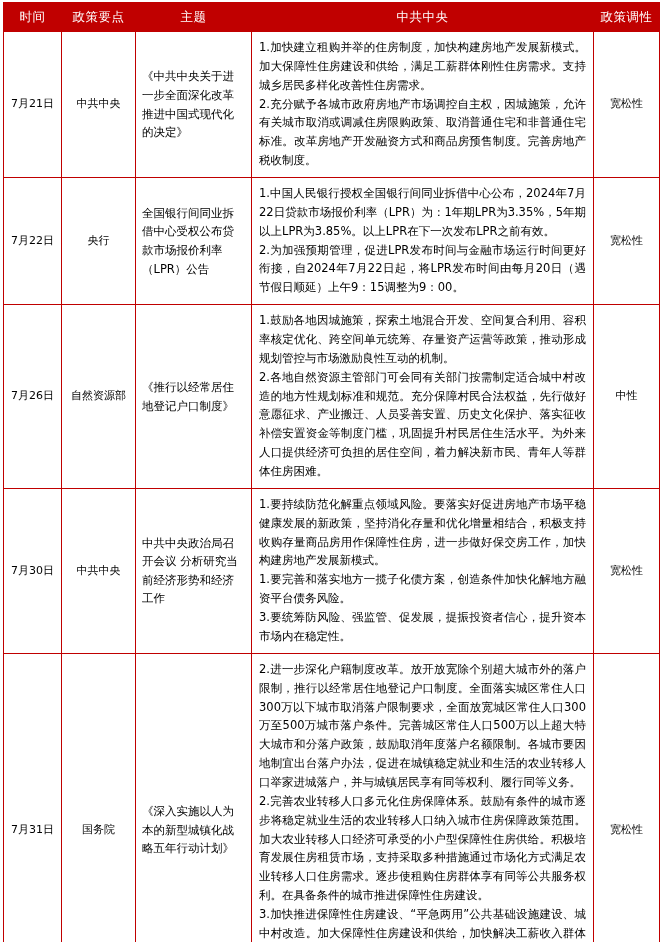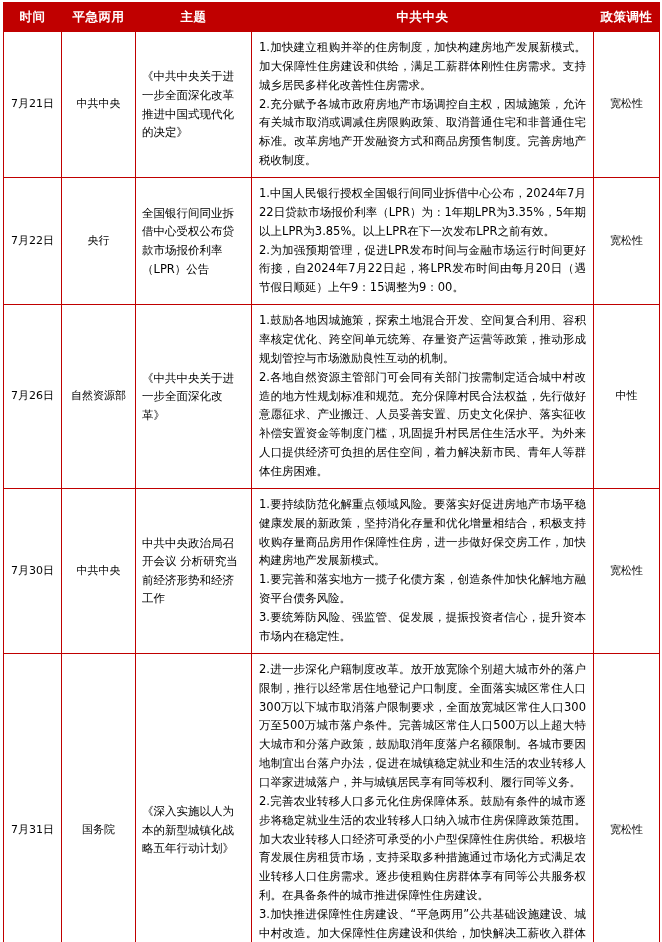--- a/index.html
+++ b/index.html
@@ -24,21 +24,21 @@
     table-layout: fixed;
   }
   table.policy-table th, table.policy-table td {
     border: 1px solid #c00000;
     vertical-align: middle;
   }
   thead th {
     background: #c00000;
     color: #ffffff;
     font-size: 12.5px;
-    font-weight: bold;
+    font-weight: normal;
     height: 26px;
     text-align: center;
     letter-spacing: 0.5px;
   }
   col.c-date { width: 58px; }
   col.c-org { width: 74px; }
   col.c-topic { width: 116px; }
   col.c-points { width: 342px; }
   col.c-tone { width: 66px; }
 
@@ -73,21 +73,21 @@
     <colgroup>
       <col class="c-date">
       <col class="c-org">
       <col class="c-topic">
       <col class="c-points">
       <col class="c-tone">
     </colgroup>
     <thead>
       <tr>
         <th>时间</th>
-        <th>平急两用</th>
+        <th>政策要点</th>
         <th>主题</th>
         <th>中共中央</th>
         <th>政策调性</th>
       </tr>
     </thead>
     <tbody>
       <tr>
         <td class="date-cell">7月21日</td>
         <td class="org-cell">中共中央</td>
         <td class="topic-cell">《中共中央关于进一步全面深化改革 推进中国式现代化的决定》</td>
@@ -103,21 +103,21 @@
         <td class="topic-cell">全国银行间同业拆借中心受权公布贷款市场报价利率（LPR）公告</td>
         <td class="points-cell">
           <p>1.中国人民银行授权全国银行间同业拆借中心公布，2024年7月22日贷款市场报价利率（LPR）为：1年期LPR为3.35%，5年期以上LPR为3.85%。以上LPR在下一次发布LPR之前有效。</p>
           <p>2.为加强预期管理，促进LPR发布时间与金融市场运行时间更好衔接，自2024年7月22日起，将LPR发布时间由每月20日（遇节假日顺延）上午9：15调整为9：00。</p>
         </td>
         <td class="tone-cell">宽松性</td>
       </tr>
       <tr>
         <td class="date-cell">7月26日</td>
         <td class="org-cell">自然资源部</td>
-        <td class="topic-cell">《中共中央关于进一步全面深化改革》</td>
+        <td class="topic-cell">《推行以经常居住地登记户口制度》</td>
         <td class="points-cell">
           <p>1.鼓励各地因城施策，探索土地混合开发、空间复合利用、容积率核定优化、跨空间单元统筹、存量资产运营等政策，推动形成规划管控与市场激励良性互动的机制。</p>
           <p>2.各地自然资源主管部门可会同有关部门按需制定适合城中村改造的地方性规划标准和规范。充分保障村民合法权益，先行做好意愿征求、产业搬迁、人员妥善安置、历史文化保护、落实征收补偿安置资金等制度门槛，巩固提升村民居住生活水平。为外来人口提供经济可负担的居住空间，着力解决新市民、青年人等群体住房困难。</p>
         </td>
         <td class="tone-cell">中性</td>
       </tr>
       <tr>
         <td class="date-cell">7月30日</td>
         <td class="org-cell">中共中央</td>
         <td class="topic-cell">中共中央政治局召开会议 分析研究当前经济形势和经济工作</td>

